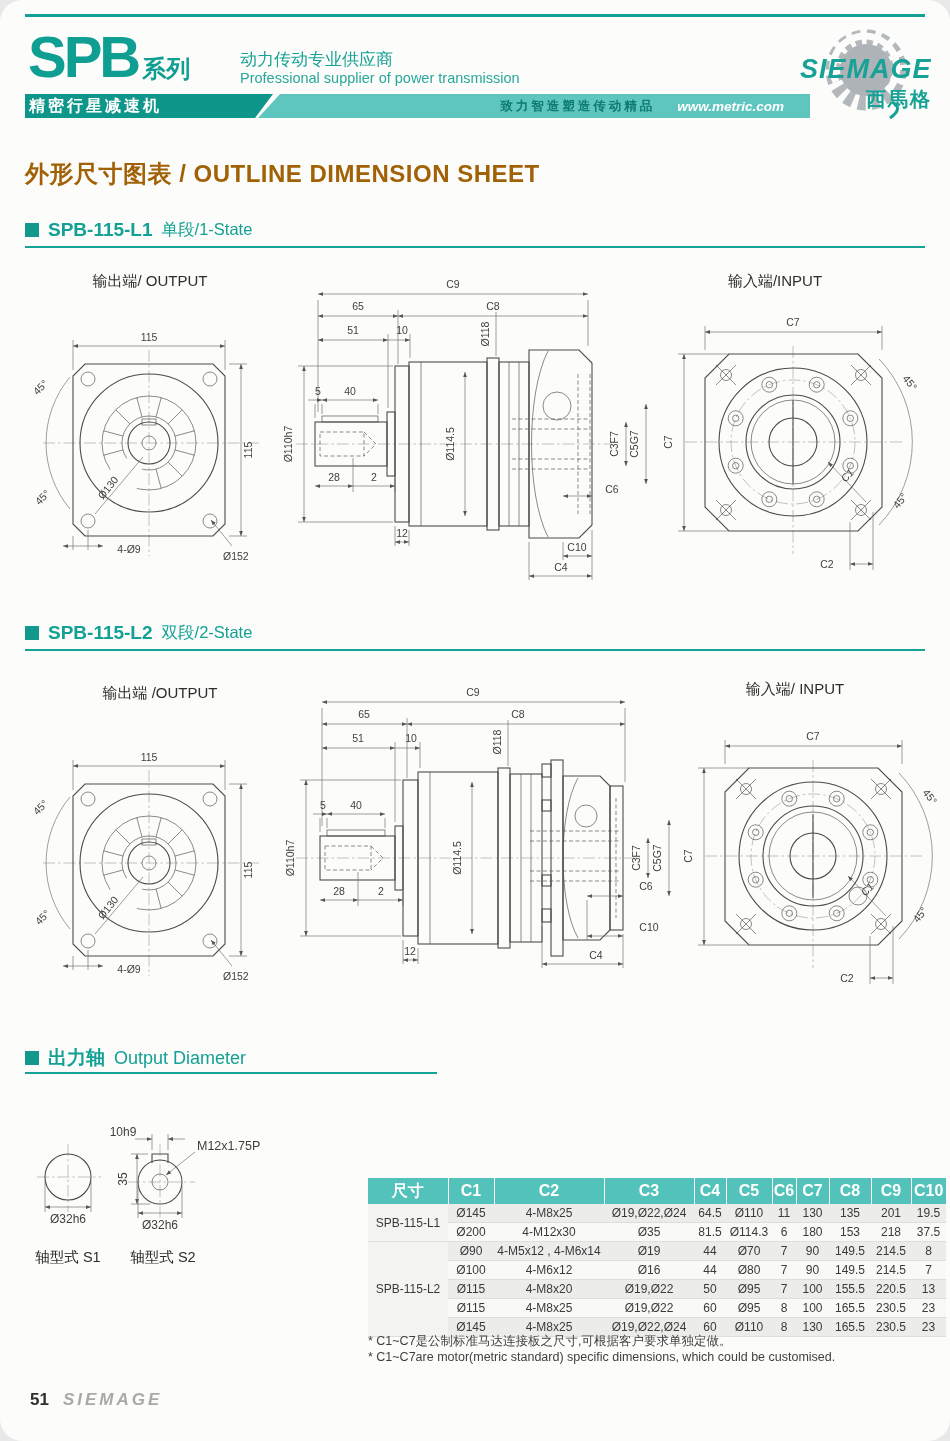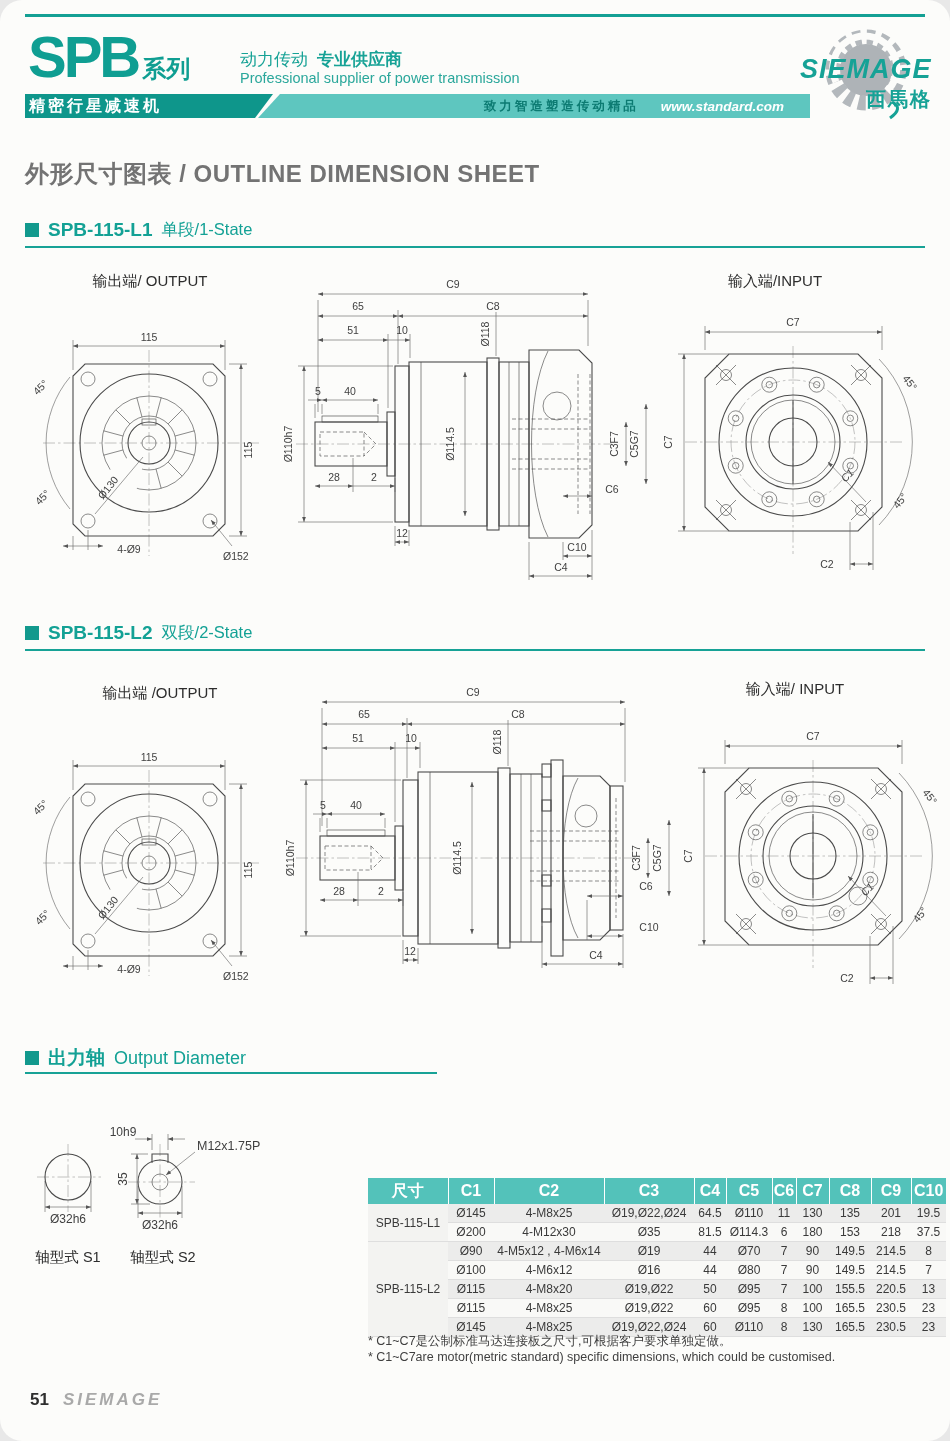--- a/index.html
+++ b/index.html
@@ -3,35 +3,35 @@
 <meta charset="utf-8">
 <style>
   html,body{margin:0;padding:0;background:#e8e8e8;font-family:"Liberation Sans",sans-serif;}
   .page{position:relative;width:950px;height:1441px;background:#fcfcfa;overflow:hidden;color:#3c3c3c;border-radius:22px;}
   .top-rule{position:absolute;left:25px;top:14px;width:900px;height:3px;background:#14a094;}
 
   
   .spb{position:absolute;left:28px;top:28px;font-weight:900;font-size:58px;letter-spacing:-3px;color:#0f9e92;line-height:58px;}
   .spb .suffix{font-size:24px;font-weight:700;letter-spacing:0;margin-left:4px;}
   .tagline{position:absolute;left:240px;top:48px;font-size:17px;color:#17a296;}
-  .tagline b{font-weight:700;padding-left:9px;}
+  .tagline b{font-weight:400;}
   .tagline-en{position:absolute;left:240px;top:70px;font-size:14.5px;color:#2aa79b;}
   .banner-dark{position:absolute;left:25px;top:94px;width:248px;height:24px;background:#0e968b;
     clip-path:polygon(0 0,100% 0,calc(100% - 18px) 100%,0 100%);display:flex;align-items:center;}
   .banner-dark span{color:#fff;font-weight:800;font-size:16px;letter-spacing:3px;margin-left:4px;}
   .banner-light{position:absolute;left:258px;top:94px;width:552px;height:24px;background:#5ec6bf;
     clip-path:polygon(22px 0,100% 0,100% 100%,0 100%);display:flex;align-items:center;justify-content:flex-end;}
   .banner-light .slogan{color:#0c7b72;font-weight:700;font-size:12.5px;letter-spacing:3px;margin-right:22px;}
   .banner-light .site{color:#fff;font-weight:800;font-style:italic;font-size:13.5px;margin-right:26px;}
   .logo-wrap{position:absolute;left:800px;top:18px;width:148px;height:108px;}
   .logo-text{position:absolute;left:0px;top:36px;font-size:27px;font-weight:900;font-style:italic;color:#16a296;letter-spacing:1px;}
   .logo-zh{position:absolute;left:66px;top:68px;font-size:20px;font-weight:700;color:#16a296;letter-spacing:2px;}
 
   
-  .h1{position:absolute;left:25px;top:158px;font-size:24px;font-weight:800;letter-spacing:.5px;color:#737373;}
+  .h1{position:absolute;left:25px;top:158px;font-size:24px;font-weight:800;letter-spacing:.5px;color:#a16207;}
   .sec{position:absolute;left:25px;display:flex;align-items:center;gap:9px;color:#13a195;}
   .sec .sq{width:14px;height:14px;background:#12998d;}
   .sec .t{font-size:19px;font-weight:800;}
   .sec .s{font-size:16.5px;font-weight:400;}
   .rule{position:absolute;left:25px;height:2px;background:#17a296;}
 
   
   svg.dwg{position:absolute;overflow:visible;}
   .ln{fill:none;stroke:#4b4b4b;stroke-width:1.1;}
   .lt{fill:none;stroke:#4b4b4b;stroke-width:.65;}
@@ -68,21 +68,21 @@
   <div class="top-rule"></div>
 
   <div class="spb"><span>SPB</span><span class="suffix">系列</span></div>
   <div class="tagline"><span>动力传动</span><b>专业供应商</b></div>
   <div class="tagline-en">Professional supplier of power transmission</div>
   <div class="banner-dark">
       <span>精密行星减速机</span>
     </div>
   <div class="banner-light">
     <span class="slogan">致力智造塑造传动精品</span>
-    <span class="site">www.standard.com</span>
+    <span class="site">www.metric.com</span>
   </div>
   <div class="logo-wrap">
     <svg width="148" height="108" viewBox="0 0 148 108">
       <circle cx="66" cy="52" r="33" fill="none" stroke="#b3b8bc" stroke-width="15" stroke-dasharray="7.5 5.5"></circle>
       <circle cx="66" cy="52" r="26" fill="#aeb3b7"></circle>
       <path d="M36,64 A32,32 0 1 1 88,72" stroke="#fcfcfa" stroke-width="7" fill="none"></path>
       <path d="M92,84 Q104,90 90,100" stroke="#16a296" stroke-width="3" fill="none"></path>
     </svg>
     <div class="logo-text">SIEMAGE</div>
     <div class="logo-zh">西馬格</div>

